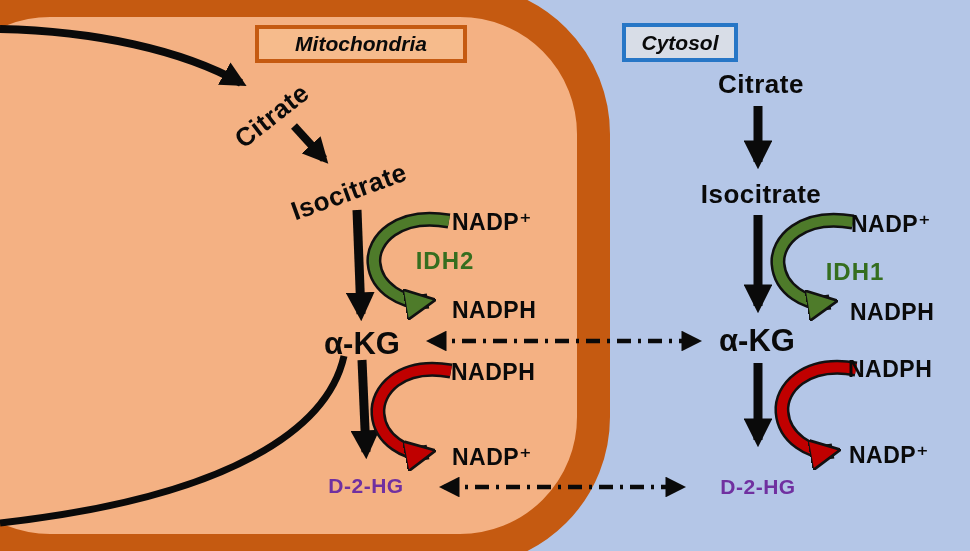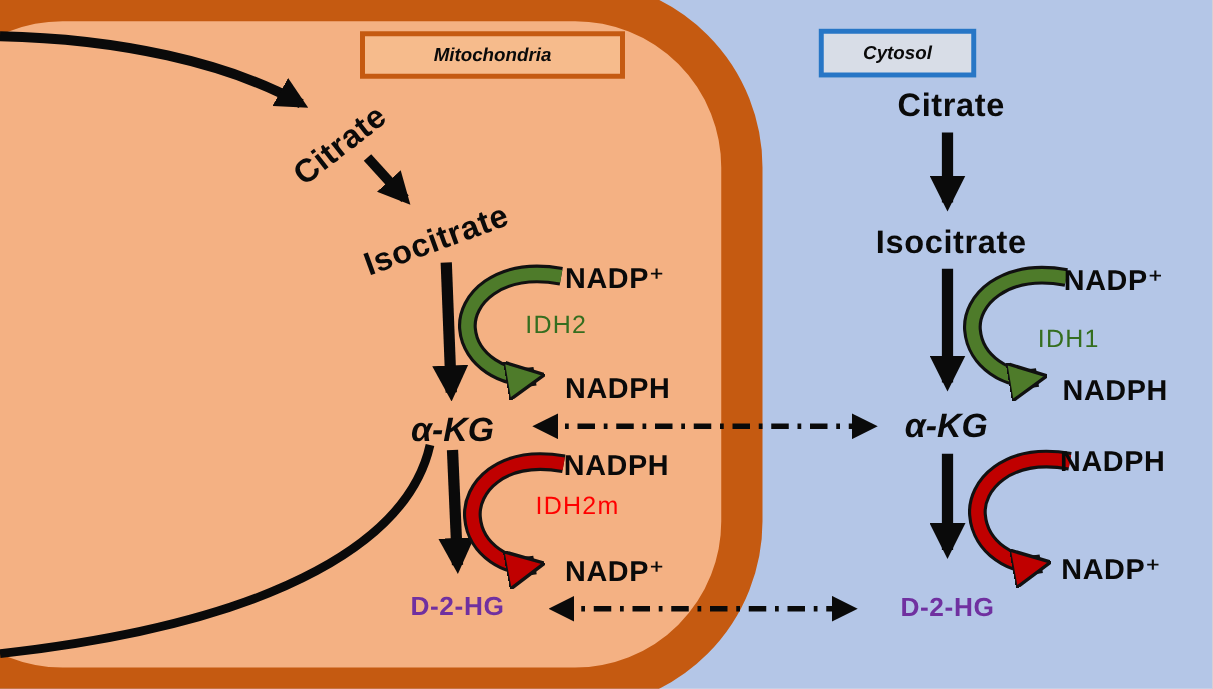--- a/index.html
+++ b/index.html
@@ -18,39 +18,38 @@
     box-sizing:border-box;
     background:var(--mito-fill,#F4B183);
     border:33px solid var(--mito-border,#C55A11);
     border-radius:150px;
   }
   svg.overlay{position:absolute;left:0;top:0;z-index:5;}
   .lbl{position:absolute;z-index:10;white-space:nowrap;}
   .ctr{transform:translate(-50%,-50%);}
   .met{font-size:26px;font-weight:700;letter-spacing:.5px;}
   .cof{font-size:23px;font-weight:600;letter-spacing:.5px;}
-  .enz{font-size:20px;font-weight:400;letter-spacing:1px;}
+  .enz{font-size:24px;font-weight:700;letter-spacing:1px;}
   .enz-wt{color:var(--enzyme-green,#356E1F);}
   .enz-mut{color:var(--enzyme-red,#FF0000);}
   .d2hg{font-size:21px;font-weight:800;color:var(--metabolite-purple,#7030A0);letter-spacing:.5px;}
-  .akg{font-size:27px;font-weight:600;font-style:italic;}
+  .akg{font-size:31px;font-weight:600;}
   .compartment-tag{
     position:absolute;z-index:10;
     display:flex;align-items:center;justify-content:center;
-    font-style:italic;font-size:15px;font-weight:600;
+    font-style:italic;font-size:21px;font-weight:600;
     box-sizing:border-box;
-    margin-left:33px;
   }
   .tag-mito{
     left:255px;top:25px;width:212px;height:38px;
     border:4px solid var(--mito-border,#C55A11);
     background:var(--mito-label-fill,#F6BB8C);
   }
   .tag-cyto{
-    left:622px;top:23px;width:126px;height:39px;
+    left:622px;top:23px;width:116px;height:39px;
     border:4px solid var(--cytosol-label-border,#2776C6);
     background:var(--cytosol-label-fill,#D8DDE7);
   }
   
   .blk{stroke:var(--ink,#0a0a0a);fill:none;}
   .curve-under{stroke:#111;fill:none;stroke-width:15;}
   .curve-green{stroke:var(--arrow-green,#4E7B2A);fill:none;stroke-width:10;}
   .curve-red{stroke:var(--arrow-red,#C00000);fill:none;stroke-width:10;}
   .mk-blk{fill:var(--ink,#0a0a0a);}
   .mk-grn{fill:var(--arrow-green,#4E7B2A);stroke:#111;stroke-width:0.35;}
@@ -118,21 +117,20 @@
   <div class="lbl ctr met" style="left:272px;top:116px;transform:translate(-50%,-50%) rotate(-38deg);">Citrate</div>
   <div class="lbl ctr met" style="left:349px;top:192px;transform:translate(-50%,-50%) rotate(-20deg);">Isocitrate</div>
 
   <div class="lbl cof" style="left:452px;top:209px;">NADP⁺</div>
   <div class="lbl ctr enz enz-wt" style="left:445px;top:261px;">IDH2</div>
   <div class="lbl cof" style="left:452px;top:297px;">NADPH</div>
 
   <div class="lbl ctr akg" style="left:362px;top:344px;">α-KG</div>
 
   <div class="lbl cof" style="left:451px;top:359px;">NADPH</div>
-  <div class="lbl ctr enz enz-mut" style="left:462px;top:406px;">IDH2m</div>
   <div class="lbl cof" style="left:452px;top:444px;">NADP⁺</div>
 
   <div class="lbl ctr d2hg" style="left:366px;top:486px;">D-2-HG</div>
 
   <div class="lbl ctr met" style="left:761px;top:84px;">Citrate</div>
   <div class="lbl ctr met" style="left:761px;top:194px;">Isocitrate</div>
 
   <div class="lbl cof" style="left:851px;top:211px;">NADP⁺</div>
   <div class="lbl ctr enz enz-wt" style="left:855px;top:272px;">IDH1</div>
   <div class="lbl cof" style="left:850px;top:299px;">NADPH</div>

